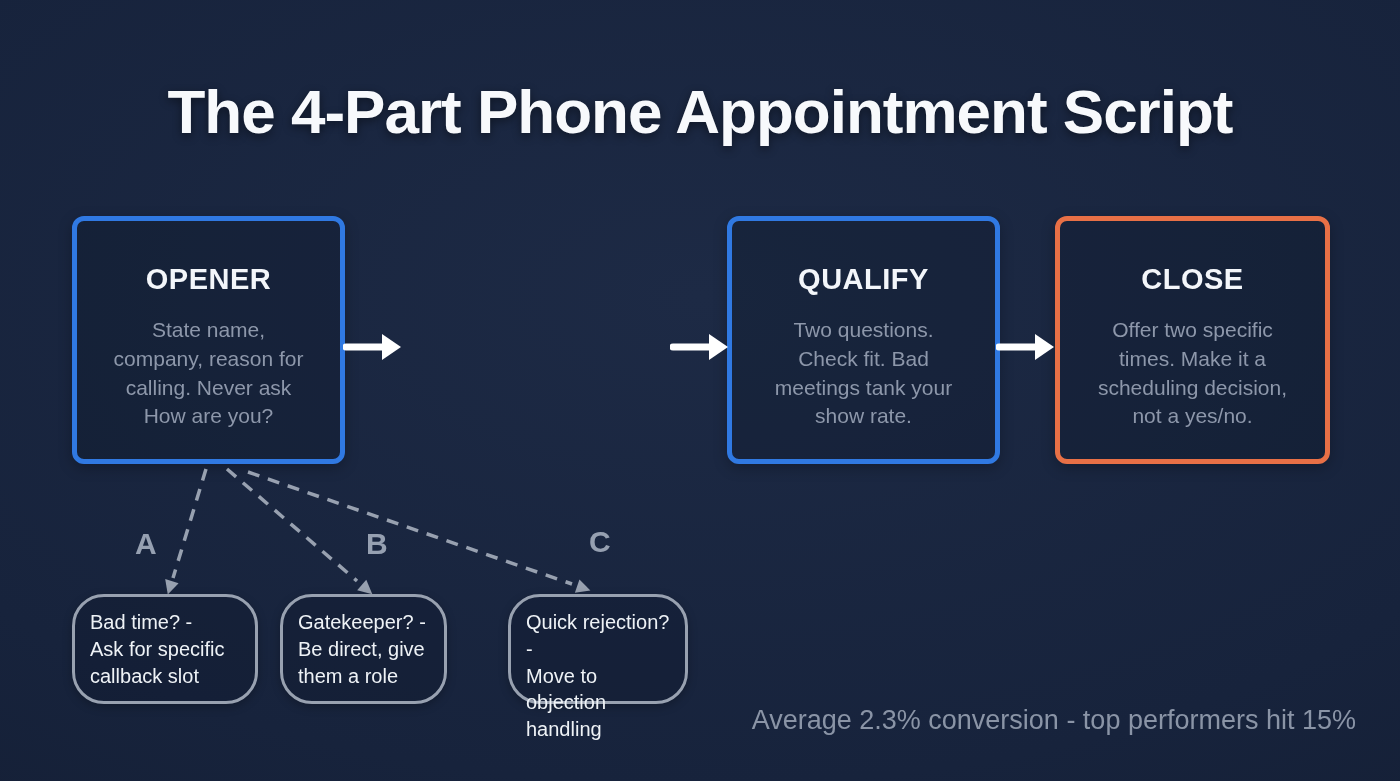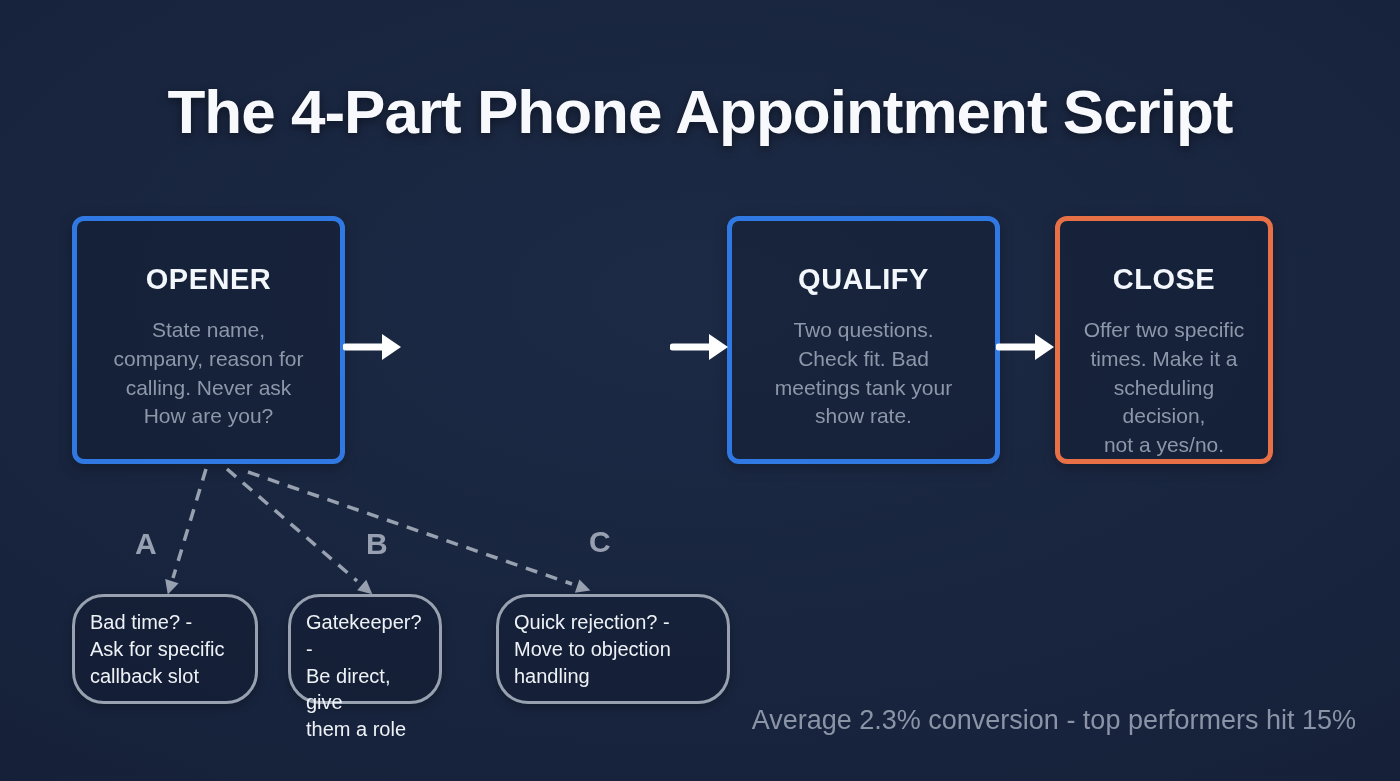--- a/index.html
+++ b/index.html
@@ -119,21 +119,21 @@
 
 
   <section class="step" style="left:727px">
     <h2 class="step-title">QUALIFY</h2>
     <p class="step-desc">Two questions.
 Check fit. Bad
 meetings tank your
 show rate.</p>
   </section>
 
-  <section class="step accent-orange" style="left:1055px; width:218px">
+  <section class="step accent-orange" style="left:1055px; width:275px">
     <h2 class="step-title">CLOSE</h2>
     <p class="step-desc">Offer two specific
 times. Make it a
 scheduling decision,
 not a yes/no.</p>
   </section>
 
   <svg class="flow-arrow" style="left:343px" width="60" height="40" viewBox="0 0 60 40">
     <line x1="3" y1="20" x2="42" y2="20" stroke="#ffffff" stroke-width="7" stroke-linecap="round"></line>
     <path d="M39,7 L58,20 L39,33 Z" fill="#ffffff"></path>
@@ -164,26 +164,26 @@
 
   <p class="branch-label" style="left:135px; top:527px">A</p>
   <p class="branch-label" style="left:366px; top:527px">B</p>
   <p class="branch-label" style="left:589px; top:525px">C</p>
 
   <div class="branch" style="left:72px; width:186px">
     <p class="branch-text">Bad time? -
 Ask for specific
 callback slot</p>
   </div>
-  <div class="branch" style="left:288px; width:154px">
+  <div class="branch" style="left:280px; width:167px">
     <p class="branch-text">Gatekeeper? -
 Be direct, give
 them a role</p>
   </div>
-  <div class="branch" style="left:496px; width:234px">
+  <div class="branch" style="left:508px; width:180px">
     <p class="branch-text">Quick rejection? -
 Move to objection
 handling</p>
   </div>
 
   <p class="footer-note">Average 2.3% conversion - top performers hit 15%</p>
 
 </div>
 
 </body></html>

